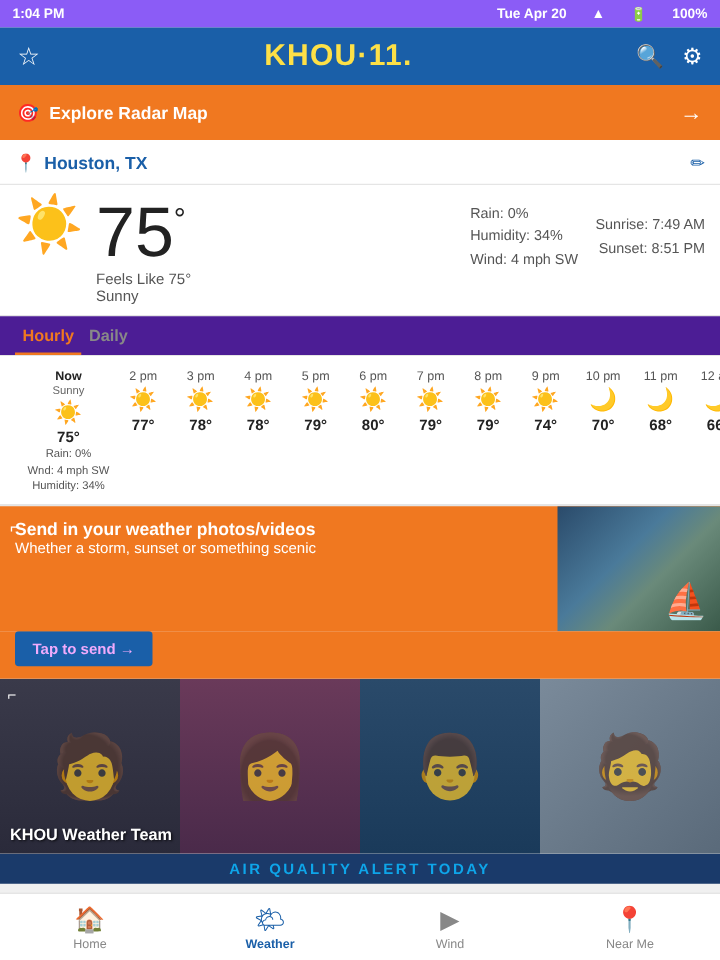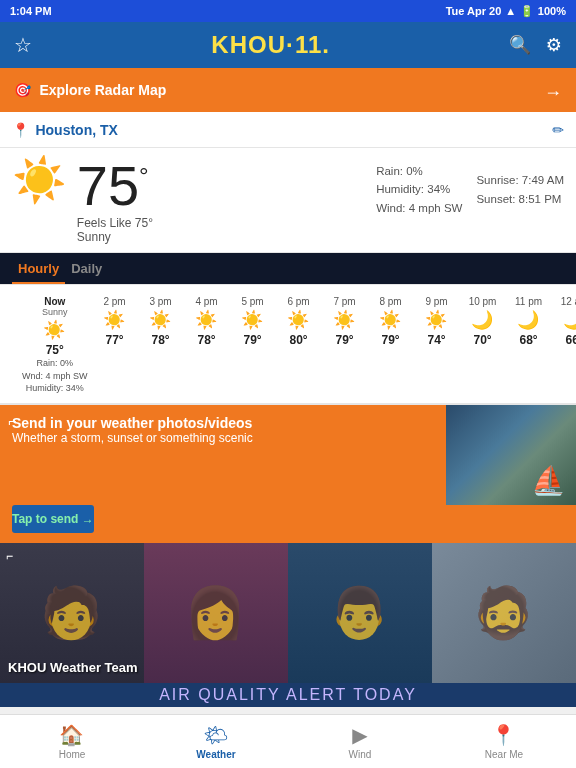--- a/index.html
+++ b/index.html
@@ -1,30 +1,30 @@
 <!DOCTYPE html>
 <html><head>
   <meta charset="utf-8">
   <style>
     * { margin: 0; padding: 0; box-sizing: border-box; }
     body { width: 576px; height: 768px; font-family: -apple-system, Arial, sans-serif; overflow: hidden; background: #f0f0f0; position: relative; }
 
     
     .status-bar {
-      background: #1d4ed8;
+      background: #8b5cf6;
       color: white;
       height: 22px;
       display: flex;
       align-items: center;
       justify-content: space-between;
       padding: 0 10px;
       font-size: 11px;
       font-weight: 600;
     }
-    .status-right { display: flex; align-items: center; gap: 4px; }
+    .status-right { display: flex; align-items: center; gap: 20px; }
 
     
     .header {
       background: #1a5fa8;
       height: 46px;
       display: flex;
       align-items: center;
       justify-content: space-between;
       padding: 0 14px;
     }
@@ -67,26 +67,26 @@
       border-bottom: 1px solid #e5e5e5;
     }
     .weather-main { display: flex; align-items: flex-start; gap: 10px; }
     .weather-icon-large { font-size: 44px; line-height: 1; }
     .temp-block { flex: 1; }
     .temp-large { font-size: 56px; font-weight: 300; color: #222; line-height: 1; display: flex; align-items: flex-start; }
     .temp-deg { font-size: 24px; margin-top: 6px; }
     .feels-like { font-size: 12px; color: #555; margin-top: 2px; }
     .condition { font-size: 12px; color: #555; }
     .weather-details { display: flex; flex-direction: column; justify-content: center; font-size: 11.5px; color: #555; line-height: 1.6; padding-top: 4px; }
-    .weather-extra { display: flex; flex-direction: column; justify-content: center; font-size: 11.5px; color: #555; line-height: 1.6; padding-top: 4px; }
+    .weather-extra { display: flex; flex-direction: column; justify-content: center; font-size: 11.5px; color: #555; line-height: 1.6; padding-top: 4px; text-align: right; }
     .weather-right-group { display: flex; gap: 14px; margin-left: auto; }
 
     
     .tab-row {
-      background: #0f172a;
+      background: #4c1d95;
       display: flex;
       gap: 0;
       padding: 6px 12px 0;
       border-bottom: 1px solid #e5e5e5;
     }
     .tab {
       font-size: 13px;
       font-weight: 600;
       padding: 2px 6px 6px;
       cursor: pointer;
@@ -152,23 +152,23 @@
     
     .tap-send-row {
       background: #f07820;
       padding: 0 12px 10px;
     }
     .tap-send-btn {
       display: inline-flex;
       align-items: center;
       gap: 6px;
       background: #1a5fa8;
-      color: #86efac;
+      color: #f0abfc;
       border: none;
-      padding: 7px 0;
+      padding: 7px 14px;
       font-size: 12px;
       font-weight: 600;
       cursor: pointer;
       border-radius: 3px;
     }
 
     
     .weather-team {
       height: 140px;
       display: flex;
@@ -210,21 +210,21 @@
 
     
     .alert-bar {
       background: #1a3a6a;
       height: 24px;
       display: flex;
       align-items: center;
       justify-content: center;
       overflow: hidden;
     }
-    .alert-text { color: #c4b5fd; font-size: 16px; font-weight: 400; letter-spacing: 2px; }
+    .alert-text { color: #0ea5e9; font-size: 12px; font-weight: 700; letter-spacing: 2px; }
 
     
     .bottom-nav {
       background: white;
       height: 54px;
       display: flex;
       align-items: center;
       justify-content: space-around;
       border-top: 1px solid #ddd;
       position: absolute;

